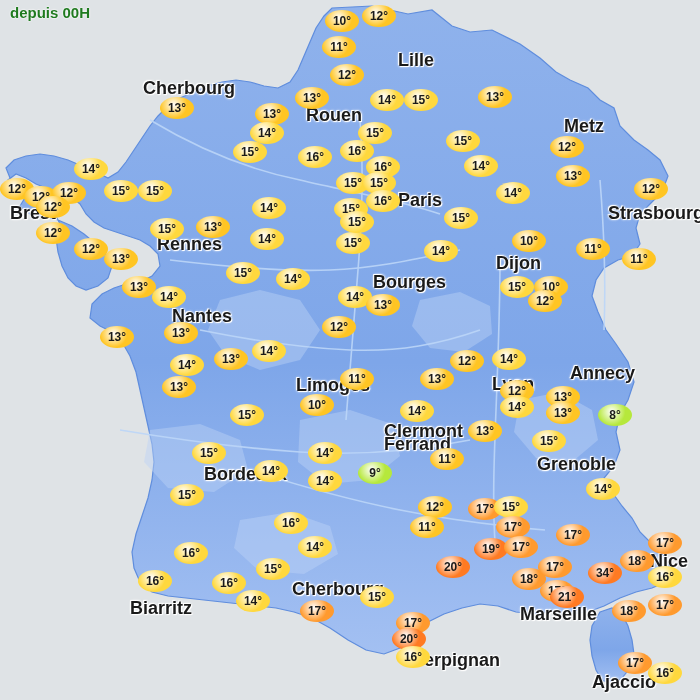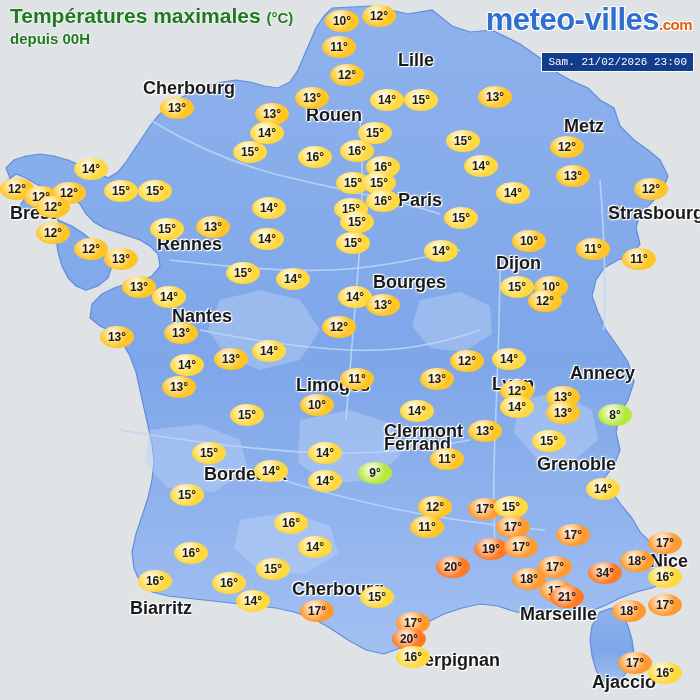--- a/index.html
+++ b/index.html
@@ -116,32 +116,24 @@
       <path d="M200,330 C250,340 300,348 350,350 C400,352 440,344 480,330"></path>
       <path d="M120,430 C180,440 240,448 300,452 C360,456 420,450 470,440"></path>
       <path d="M500,260 C500,310 498,360 496,410 C494,460 492,510 496,556"></path>
       <path d="M360,120 C364,170 362,220 358,270 C354,320 350,370 346,420"></path>
       <path d="M250,470 C300,486 350,500 400,510 C450,520 500,526 545,530"></path>
       <path d="M600,180 C604,230 606,280 604,330"></path>
     </g>
   </svg>
 
   <div class="title-block">
-    <div class="title-main">
-      <span>Températures maximales</span>
-      <span class="unit">(°C)</span>
-    </div>
     <div class="title-sub">depuis 00H</div>
   </div>
 
-  <div class="logo">
-    <span>meteo-villes</span><span class="dotcom">.com</span>
-  </div>
-
-  <div class="date-box">Sam. 21/02/2026 23:00</div>
+
 
   <div id="city-layer">
       <div class="city" style="left: 398px; top: 50px;">Lille</div>
       <div class="city" style="left: 143px; top: 78px;">Cherbourg</div>
       <div class="city" style="left: 306px; top: 105px;">Rouen</div>
       <div class="city" style="left: 556px; top: 116px; padding-left: 8px;">Metz</div>
       <div class="city" style="left: 398px; top: 158px; margin-top: 32px;">Paris</div>
       <div class="city" style="left: 10px; top: 203px;">Brest</div>
       <div class="city" style="left: 608px; top: 203px;">Strasbourg</div>
       <div class="city" style="left: 157px; top: 234px;">Rennes</div>

